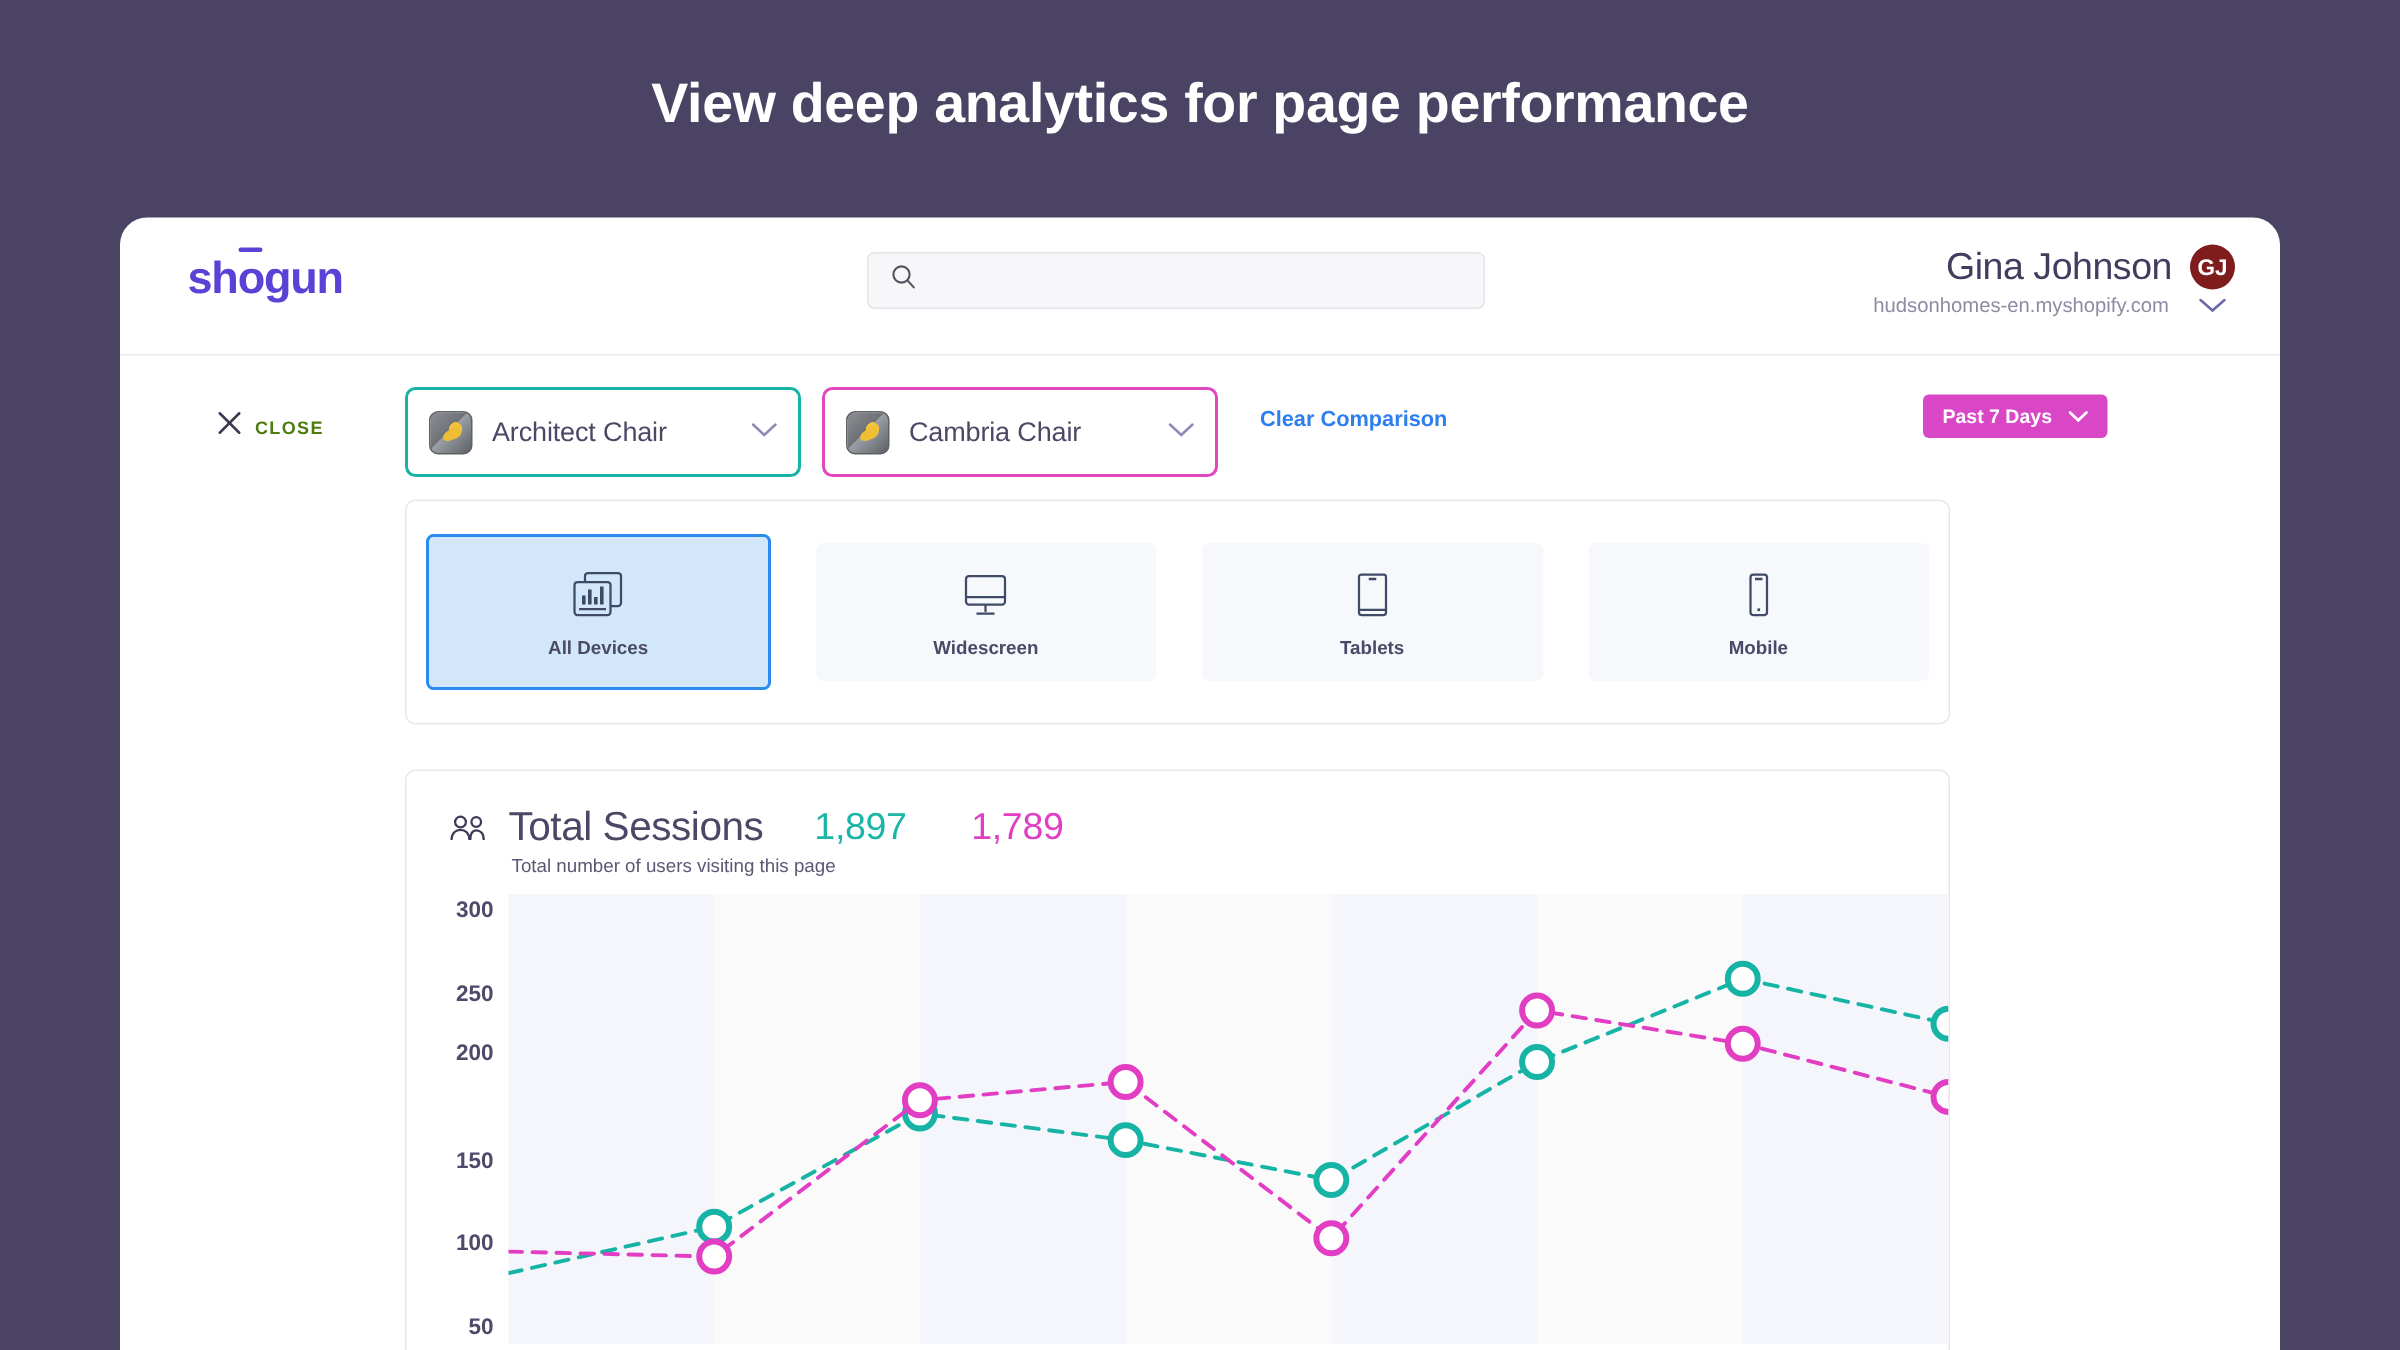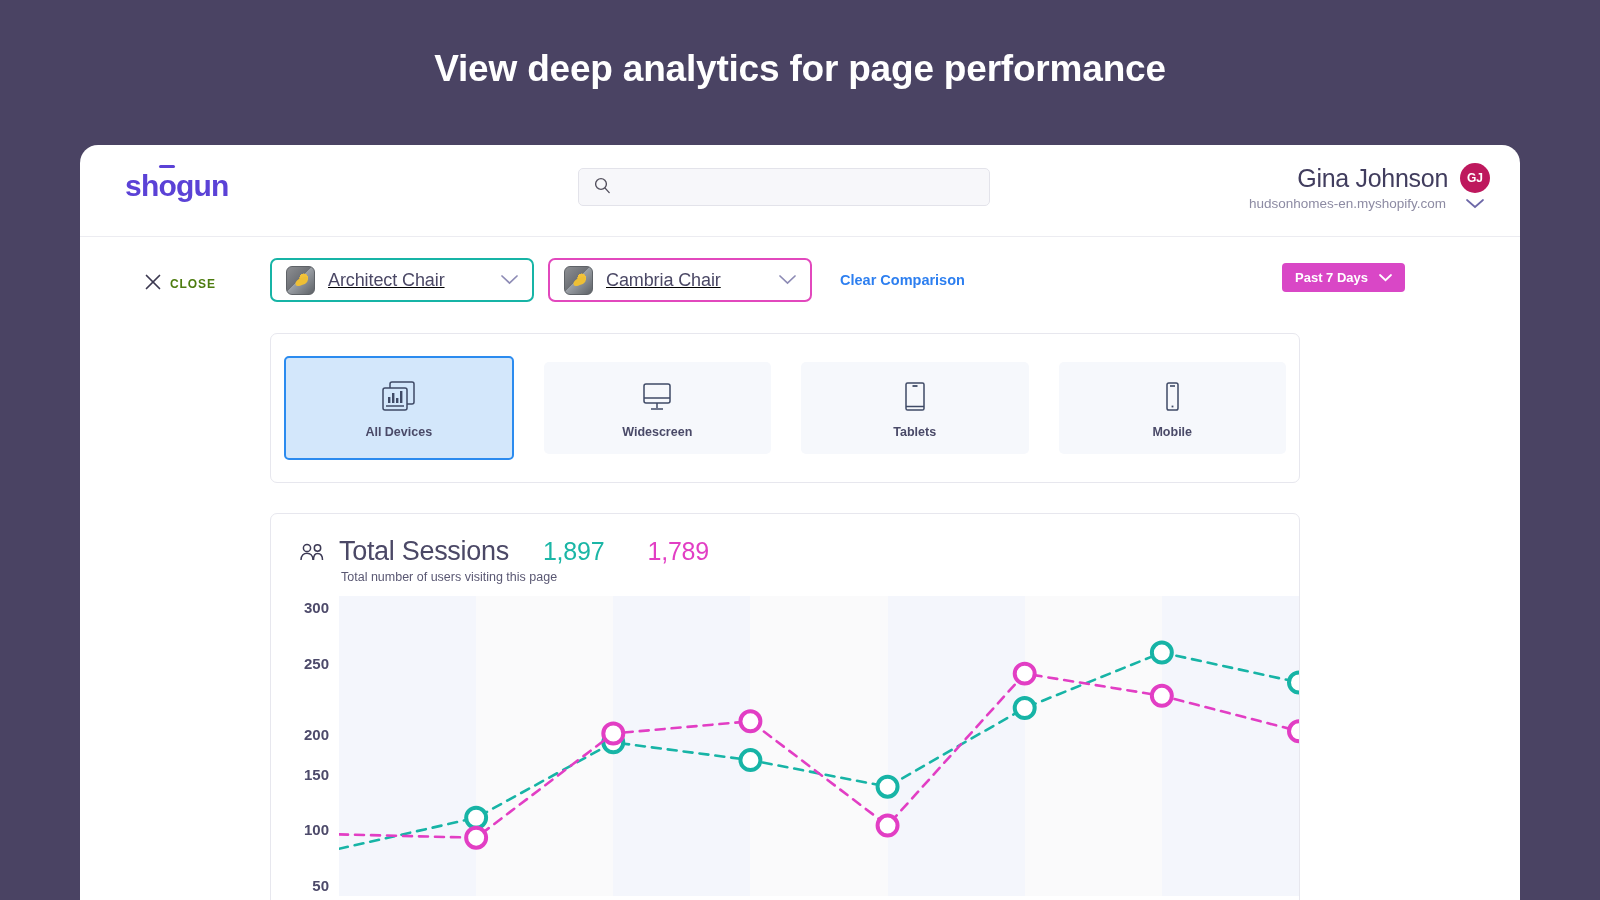--- a/index.html
+++ b/index.html
@@ -89,23 +89,23 @@
   }
   .user-row { display: flex; align-items: center; justify-content: flex-end; }
   .user-name {
     font-size: 25px;
     color: #413d5e;
     letter-spacing: -0.3px;
   }
   .avatar {
     width: 30px; height: 30px;
     border-radius: 50%;
-    background: #be185d;
+    background: #7f1d1d;
     color: #fff;
-    font-size: 12px;
+    font-size: 15px;
     font-weight: bold;
     display: flex; align-items: center; justify-content: center;
     margin-left: 12px;
   }
   .user-domain-row {
     display: flex; align-items: center; justify-content: flex-end;
     margin-top: 3px;
   }
   .user-domain {
     font-size: 13.5px;
@@ -128,28 +128,27 @@
     font-size: 12px;
     font-weight: bold;
     color: #4d7c0f;
     letter-spacing: 0.9px;
     margin-left: 9px;
   }
 
   .prod-select {
     position: absolute;
     top: 113px;
-    height: 44px;
+    height: 60px;
     background: #fff;
     border-radius: 7px;
     display: flex;
     align-items: center;
     padding: 0 14px;
     cursor: pointer;
-    text-decoration: underline;
   }
   .prod-select.a { left: 190px; width: 264px; border: 2px solid #17b4a6; }
   .prod-select.b { left: 468px; width: 264px; border: 2px solid #e248bd; }
   .thumb {
     width: 29px; height: 29px;
     border-radius: 6px;
     flex: none;
     background:
       radial-gradient(circle at 62% 40%, #f2c23a 0 18%, transparent 19%),
       linear-gradient(135deg, #8d8f93 0%, #6e7176 45%, #9ba0a6 46%, #5c6065 100%);
@@ -451,21 +450,21 @@
       <span class="chart-title">Total Sessions</span>
       <span class="metric-a">1,897</span>
       <span class="metric-b">1,789</span>
     </div>
     <div class="chart-sub">Total number of users visiting this page</div>
 
     <div class="plot-wrap">
       <div class="y-labels" id="y-labels">
           <div class="y-label" style="top: 11.1111px;">300</div>
           <div class="y-label" style="top: 66.6667px;">250</div>
-          <div class="y-label" style="top: 138px;">200</div>
+          <div class="y-label" style="top: 106px;">200</div>
           <div class="y-label" style="top: 177.778px;">150</div>
           <div class="y-label" style="top: 233.333px;">100</div>
           <div class="y-label" style="top: 288.889px;">50</div>
         </div>
       <div class="plot-area">
         <div id="bands">
             <div class="band even" style="left: 0%;"></div>
             <div class="band odd" style="left: 14.2857%;"></div>
             <div class="band even" style="left: 28.5714%;"></div>
             <div class="band odd" style="left: 42.8571%;"></div>

